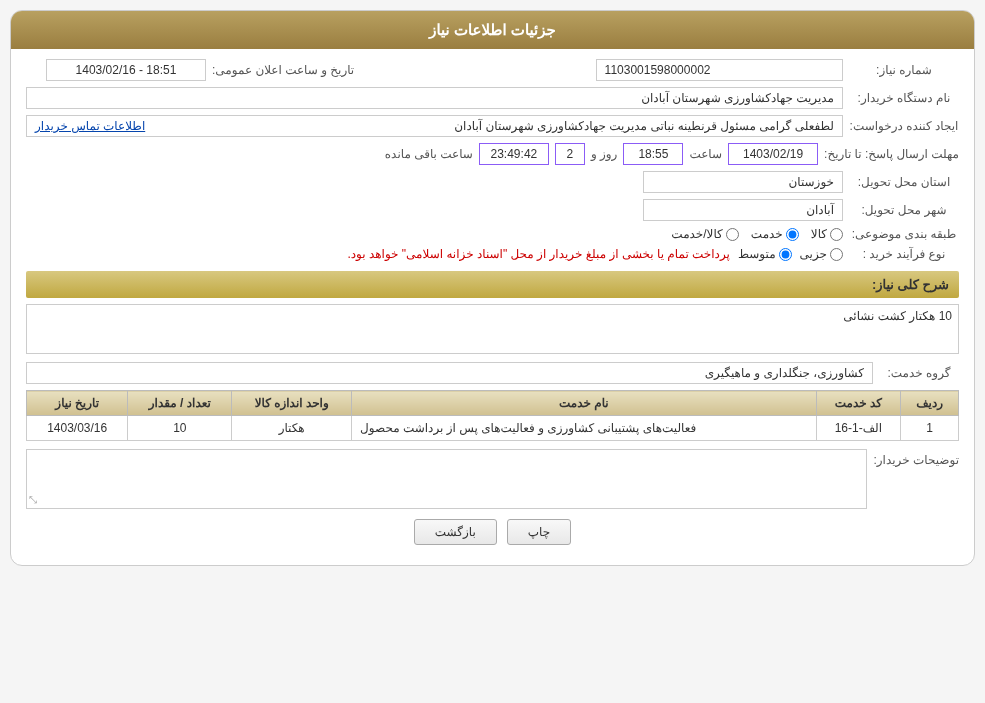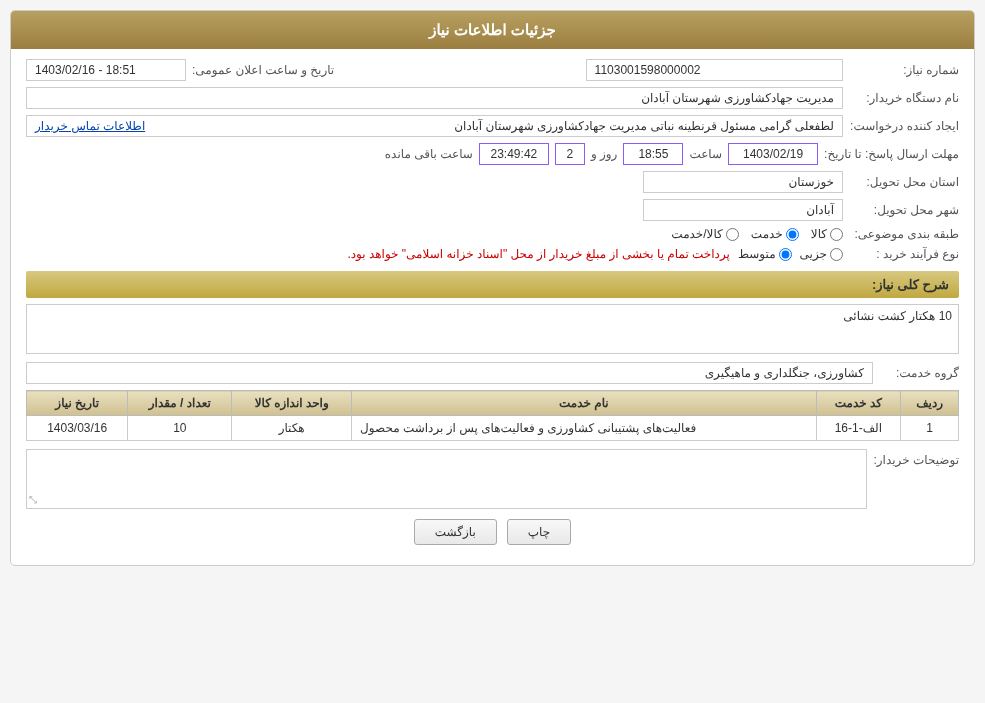--- a/index.html
+++ b/index.html
@@ -11,21 +11,21 @@
     }
     .page-wrapper {
       width: 985px;
       min-height: 703px;
       background: #f5f5f5;
       padding: 10px;
     }
     .main-card {
       background: #fff;
       border: 1px solid #ccc;
-      border-radius: 5px;
+      border-radius: 12px;
       overflow: hidden;
     }
     .card-header {
       background: linear-gradient(to bottom, #b8a060, #9a7e40);
       color: #fff;
       text-align: center;
       padding: 10px;
       font-size: 15px;
       font-weight: bold;
     }
@@ -36,21 +36,21 @@
       display: flex;
       align-items: center;
       margin-bottom: 6px;
       gap: 6px;
     }
     .info-label {
       color: #555;
       font-size: 12px;
       white-space: nowrap;
       min-width: 110px;
-      text-align: right;
+      text-align: center;
     }
     .info-value {
       background: #fff;
       border: 1px solid #ccc;
       padding: 3px 8px;
       min-width: 120px;
       font-size: 12px;
       color: #333;
       flex: 1;
       text-align: right;
@@ -219,21 +219,21 @@
 <div class="page-wrapper">
   <div class="main-card">
     <div class="card-header">جزئیات اطلاعات نیاز</div>
     <div class="card-body content-relative">
 
       <div class="info-row">
         <span class="info-label">شماره نیاز:</span>
         <div class="info-value" style="direction:ltr; text-align:left;">1103001598000002</div>
         <div style="flex:1;"></div>
         <span class="info-label" style="min-width:auto;">تاریخ و ساعت اعلان عمومی:</span>
-        <div class="info-value fixed" style="min-width:160px; direction:ltr; text-align:left;">1403/02/16 - 18:51</div>
+        <div class="info-value fixed" style="min-width:160px; direction:ltr; text-align:center;margin-left:20px;">1403/02/16 - 18:51</div>
       </div>
 
       <div class="info-row">
         <span class="info-label">نام دستگاه خریدار:</span>
         <div class="info-value wide">مدیریت جهادکشاورزی شهرستان آبادان</div>
       </div>
 
       <div class="info-row">
         <span class="info-label">ایجاد کننده درخواست:</span>
         <div class="info-value wide" style="display:flex; align-items:center; gap:8px;">

